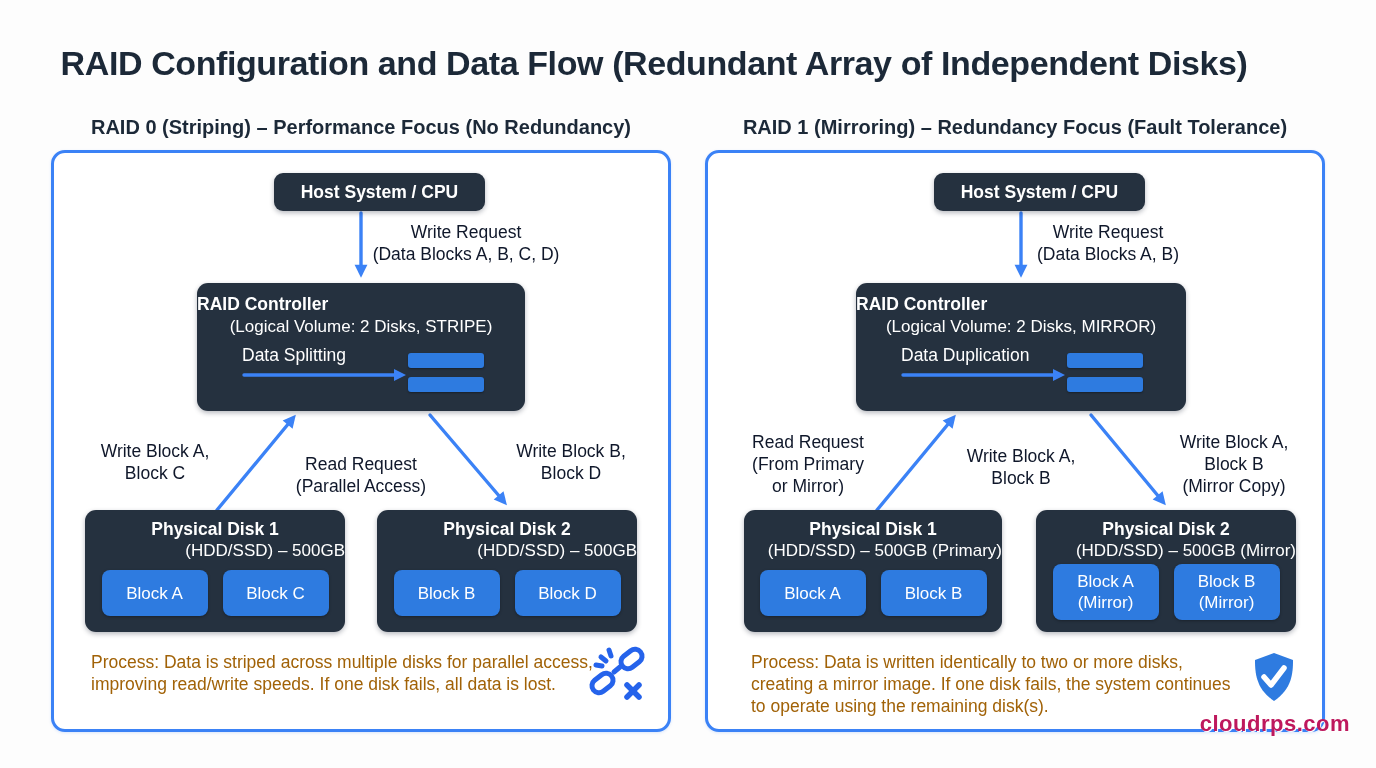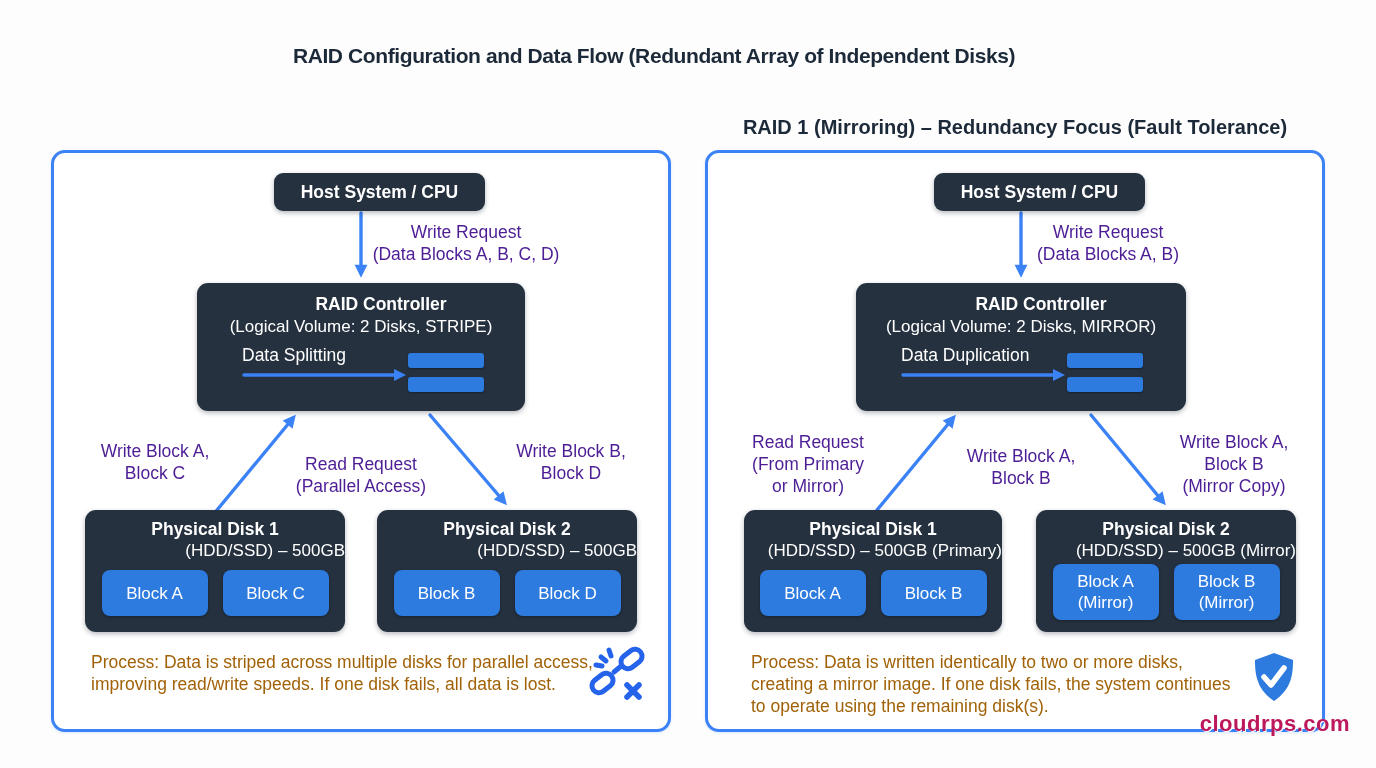--- a/index.html
+++ b/index.html
@@ -6,21 +6,21 @@
   body{
     width:1376px;height:768px;overflow:hidden;
     background:#fdfdfd;
     font-family:"Liberation Sans","DejaVu Sans",sans-serif;
     -webkit-font-smoothing:antialiased;
   }
   .stage{position:relative;width:1376px;height:768px;}
 
   .main-title{
     position:absolute;left:0;top:44px;width:1308px;
-    text-align:center;font-size:21px;font-weight:700;color:#1c2938;
+    text-align:center;font-size:34px;font-weight:700;color:#1c2938;
     letter-spacing:-0.4px;
   }
   .panel-subtitle{
     position:absolute;top:116px;width:620px;text-align:center;
     font-size:20px;font-weight:600;color:#1c2938;
   }
   .sub-left{left:51px;}
   .sub-right{left:705px;}
 
   .panel{
@@ -37,28 +37,28 @@
   }
   .hostbox{
     width:211px;height:38px;top:20px;
     display:flex;align-items:center;justify-content:center;
     font-size:17.5px;font-weight:700;border-radius:9px;margin-left:20px;
   }
   .host-l{left:200px;}
   .host-r{left:206px;}
 
   .lbl{
-    position:absolute;text-align:center;color:#4c1d95;
+    position:absolute;text-align:center;color:#0f172a;
     font-size:17.5px;line-height:22px;
   }
 
   .controller{top:130px;height:128px;border-radius:11px;}
   .ctrl-l{left:143px;width:328px;}
   .ctrl-r{left:148px;width:330px;}
-  .ctrl-title{margin-top:11px;text-align:center;font-size:17.5px;font-weight:700;padding-left:40px;}
+  .ctrl-title{margin-top:11px;font-size:17.5px;font-weight:700;}
   .ctrl-sub{margin-top:2px;text-align:center;font-size:17px;font-weight:400;}
   .ctrl-op{position:absolute;left:45px;top:62px;font-size:17.5px;font-weight:500;}
   .ctrl-arrow{position:absolute;left:44px;top:82px;}
   .bar{position:absolute;width:76px;height:15px;background:#2e7be0;border-radius:3px;box-shadow:0 1px 2px rgba(0,0,0,0.35);}
   .bar1{left:211px;top:70px;}
   .bar2{left:211px;top:94px;}
 
   .diskbox{top:357px;height:122px;border-radius:11px;}
   .disk-title{margin-top:9px;text-align:center;font-size:17.5px;font-weight:700;}
   .disk-sub{margin-top:1px;text-align:right;font-size:17px;font-weight:400;}
@@ -87,20 +87,21 @@
     color:#be185d;text-shadow:1px 1px 0 #ffffff;
   }
 </style>
 </head>
 <body>
 
 <div class="stage">
 
   <div class="main-title">RAID Configuration and Data Flow (Redundant Array of Independent Disks)</div>
 
+  <div class="panel-subtitle sub-left">RAID 0 (Striping) – Performance Focus (No Redundancy)</div>
   <div class="panel-subtitle sub-right">RAID 1 (Mirroring) – Redundancy Focus (Fault Tolerance)</div>
 
   <div class="panel panel-left">
 
     <svg class="arrow-layer" width="614" height="576">
       <defs>
         <marker id="ah0" viewBox="0 0 14 14" refX="3" refY="7" markerUnits="userSpaceOnUse" markerWidth="15" markerHeight="15" orient="auto">
           <path d="M1,1 L13,7 L1,13 Z" fill="#3b82f6"></path>
         </marker>
       </defs>

